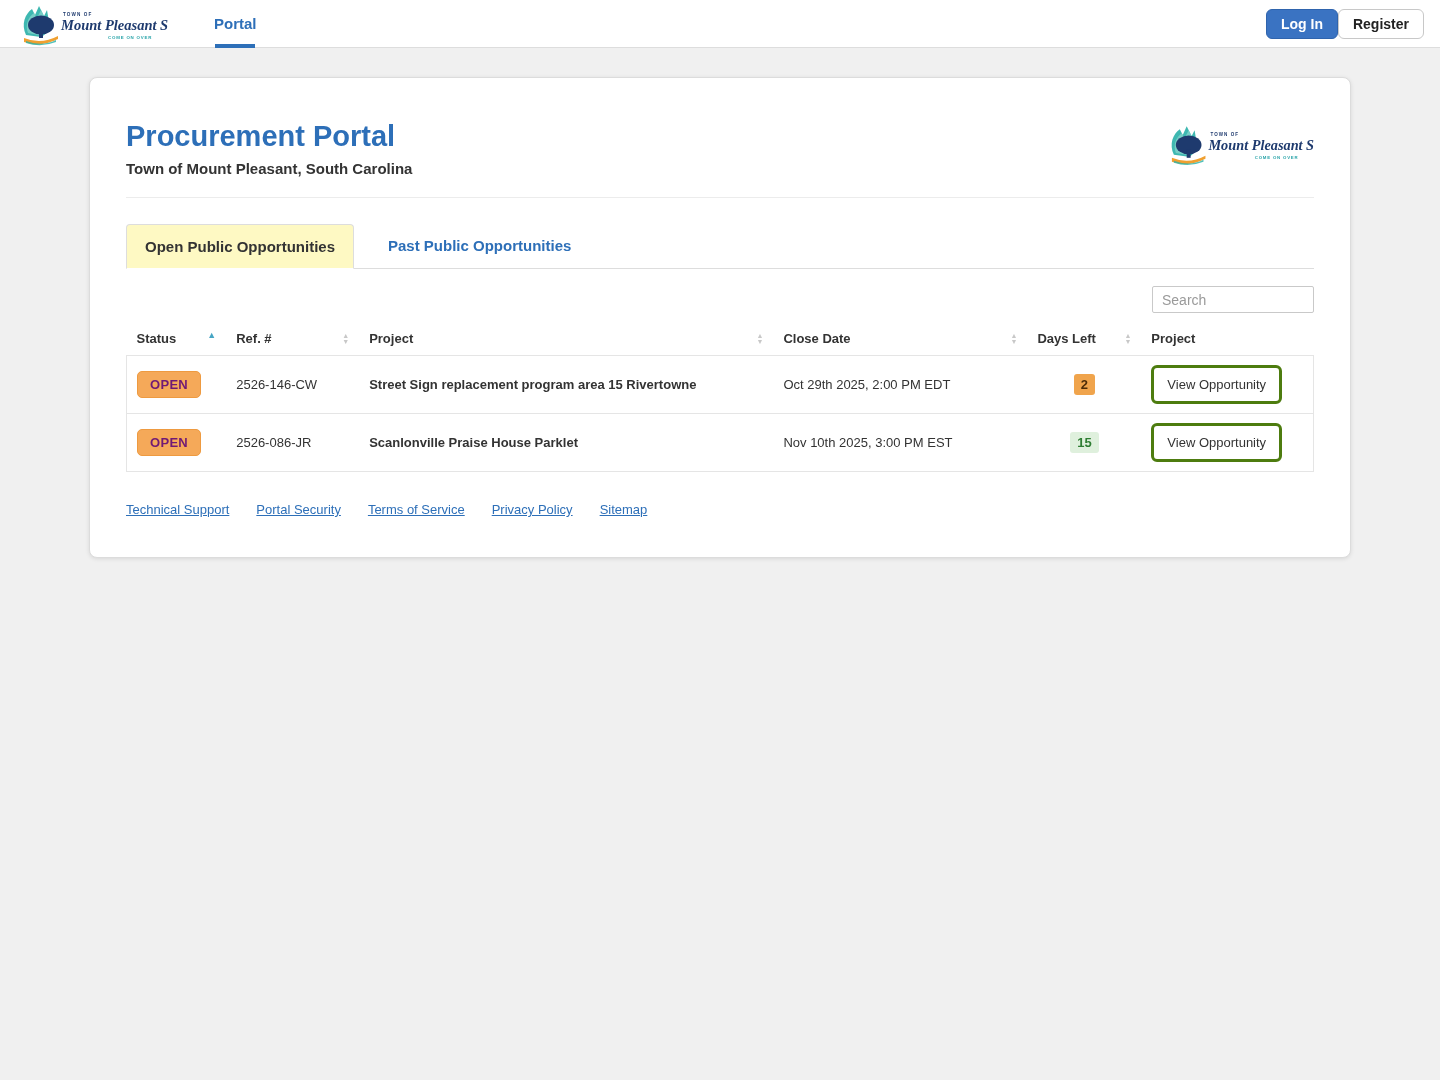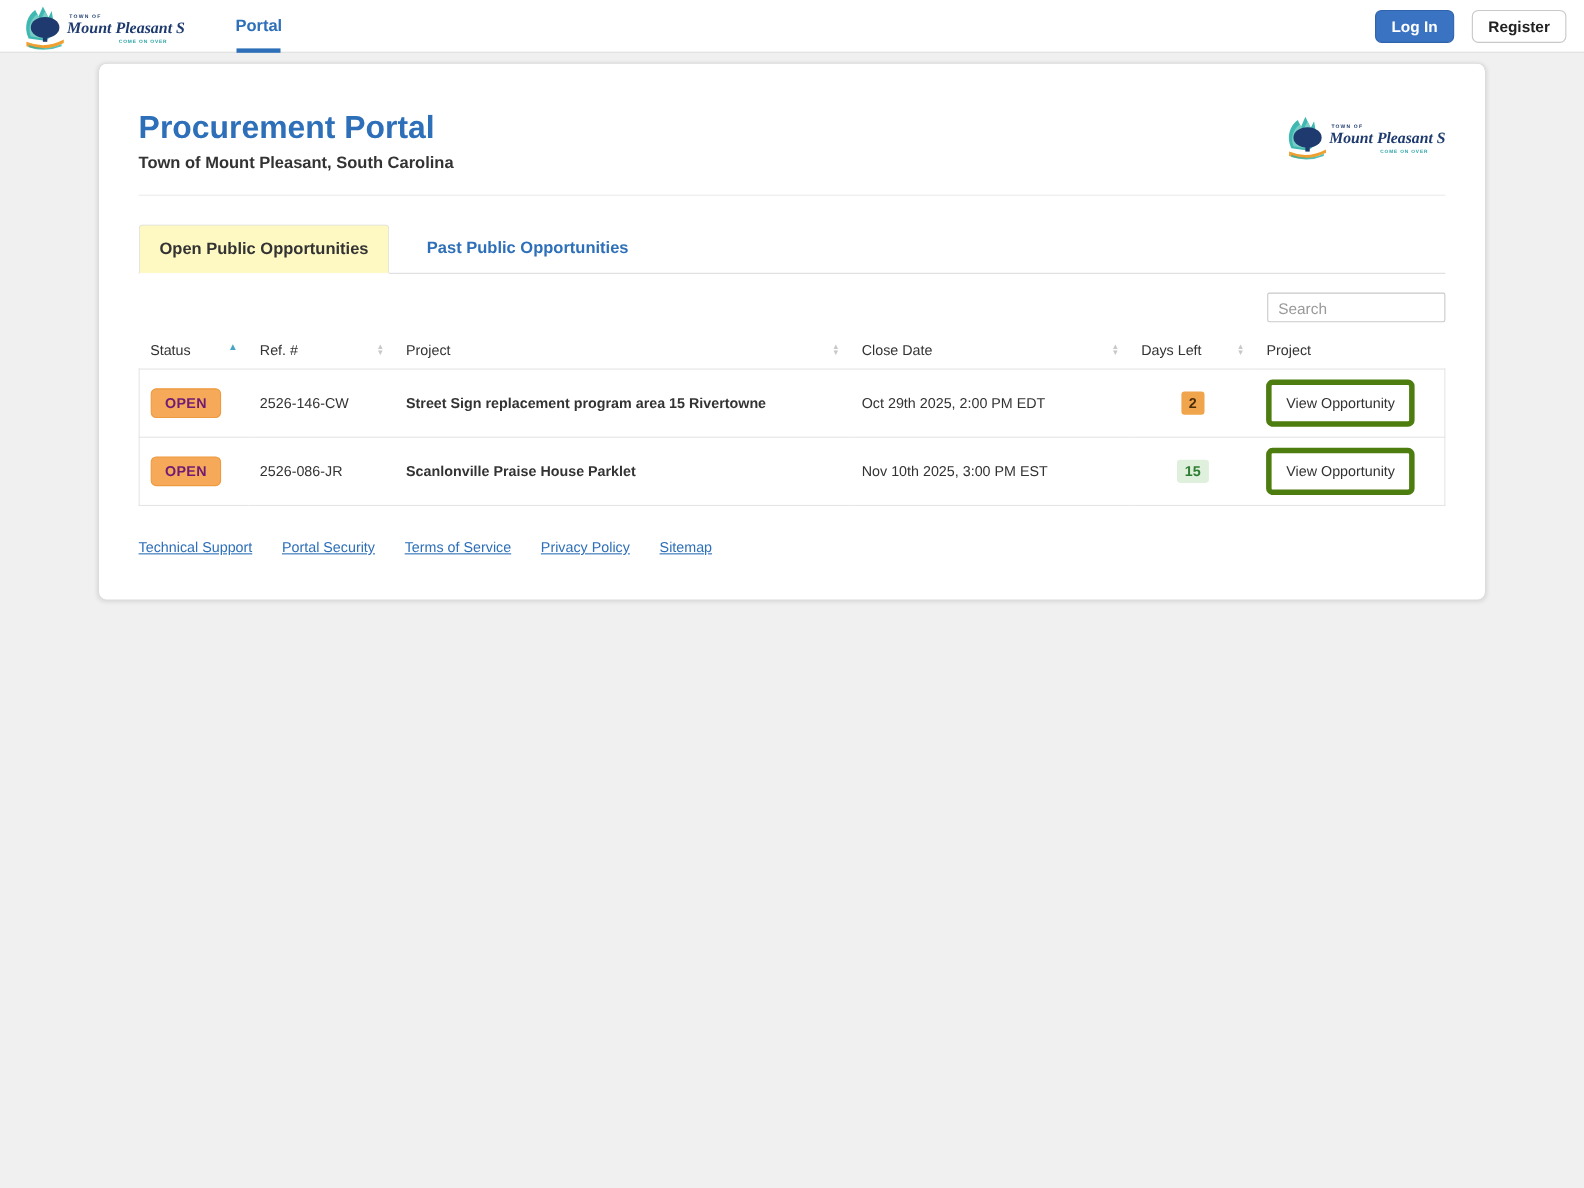--- a/index.html
+++ b/index.html
@@ -32,36 +32,36 @@
     font-size: 15px;
     cursor: pointer;
   }
   .nav-underline {
     position: absolute;
     bottom: 0; left: 50%;
     transform: translateX(-50%);
     width: 40px; height: 4px;
     background: #2d6fb8;
   }
-  .navbar-actions { margin-left: auto; display: flex; gap: 16px; align-items: flex-end; }
+  .navbar-actions { margin-left: auto; display: flex; gap: 0; align-items: flex-end; }
   .btn {
     font-family: "Liberation Sans", sans-serif;
     font-weight: bold;
     font-size: 14px;
     border-radius: 6px;
     padding: 6px 14px;
     cursor: pointer;
   }
   .btn-login { background: #3a73c2; border: 1px solid #2f64ad; color: #fff; }
   .btn-register { background: #fff; border: 1px solid #c8c8c8; color: #222; }
 
   
   .card {
     width: 1262px;
-    margin: 9px auto;
+    margin: 29px auto;
     background: #fff;
     border: 1px solid #dcdcdc;
     border-radius: 8px;
     box-shadow: 0 1px 4px rgba(0,0,0,0.10);
     padding: 36px;
     min-height: 408px;
   }
   .card-header {
     display: flex;
     justify-content: space-between;
@@ -114,21 +114,21 @@
     font-size: 14px;
     color: #333;
     font-family: "Liberation Sans", sans-serif;
   }
   .search-input::placeholder { color: #9a9a9a; }
 
   
   table.opps { width: 100%; border-collapse: collapse; font-size: 13px; }
   thead th {
     text-align: right;
-    font-weight: normal;
+    font-weight: bold;
     color: #333;
     padding: 8px 10px 9px;
   }
   .th-inner { display: flex; align-items: center; justify-content: space-between; }
   .sorters {
     display: inline-flex;
     flex-direction: column;
     line-height: 6px;
     font-size: 7px;
     color: #c8c8c8;
@@ -171,21 +171,21 @@
     padding: 3px 7px;
     border-radius: 3px;
     font-weight: bold;
     font-size: 13px;
   }
   .days-warning { background: #f0a44c; color: #4d2c08; }
   .days-ok { background: #dff0dd; color: #2e7d32; }
 
   .btn-view {
     background: #fff;
-    border: 5px solid #4d7c0f;
+    border: 3px solid #4d7c0f;
     border-radius: 6px;
     padding: 9px 13px;
     font-size: 13px;
     color: #333;
     font-family: "Liberation Sans", sans-serif;
     cursor: pointer;
     white-space: nowrap;
   }
 
   

